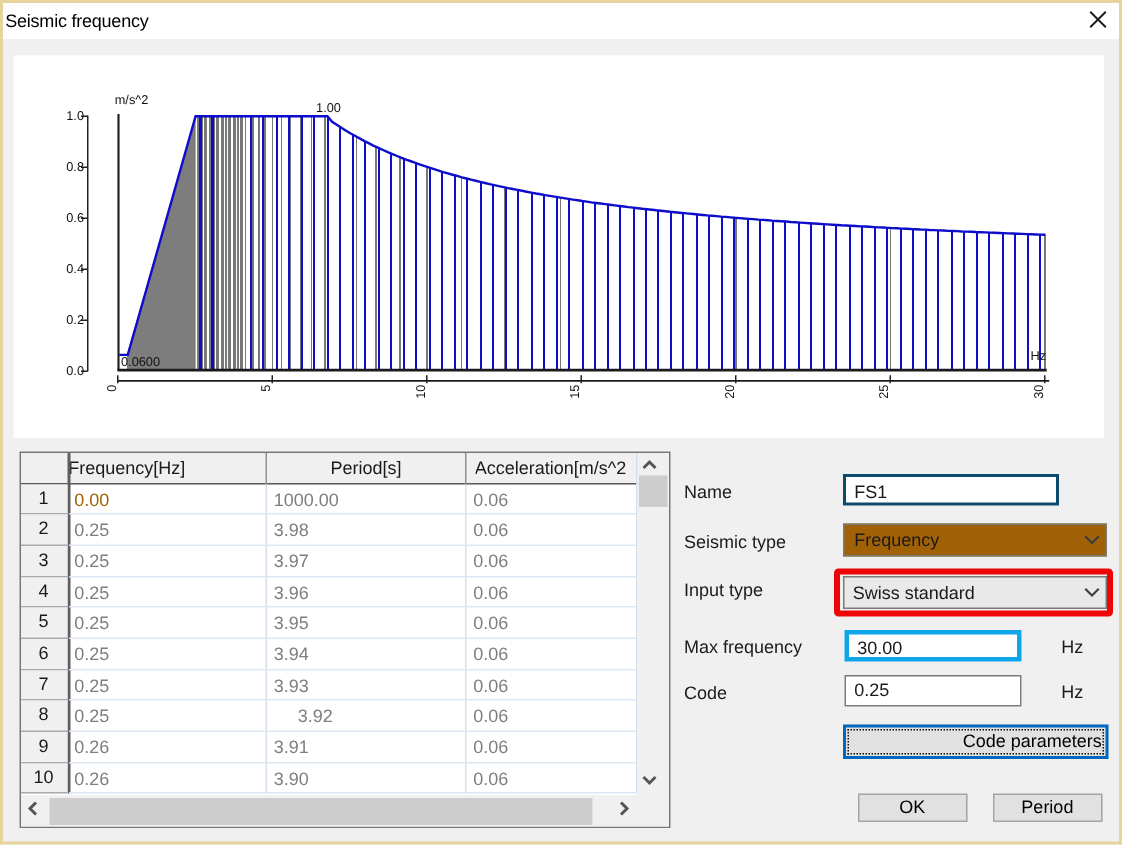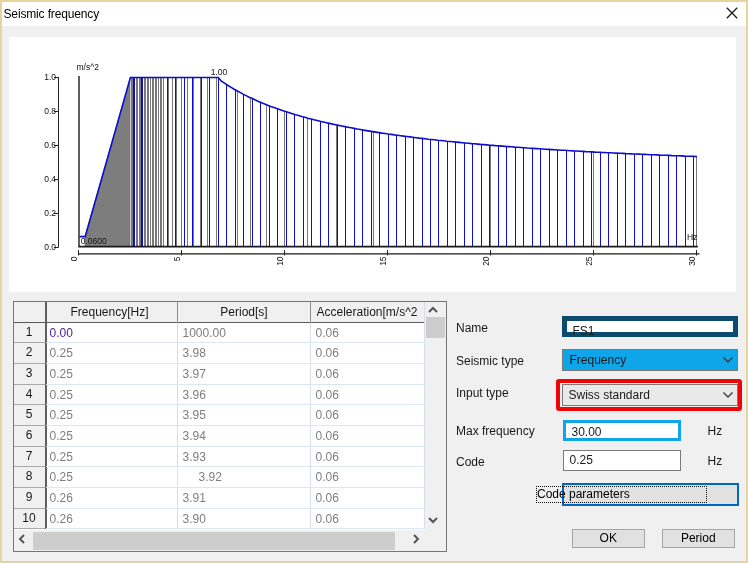--- a/index.html
+++ b/index.html
@@ -164,32 +164,32 @@
 <line x1="696.5" y1="249.6" x2="696.5" y2="255" stroke="#222" stroke-width="1"></line>
 <text x="695.3" y="255.9" font-size="8.5" fill="#111" text-anchor="end" transform="rotate(-90 695.3 255.9)">30</text>
 <text x="687" y="239.5" font-size="8.5" fill="#111">Hz</text>
 <text x="219" y="74" font-size="8.5" fill="#111" text-anchor="middle">1.00</text>
 <text x="80.7" y="243.5" font-size="8.5" fill="#111">0.0600</text>
 </svg>
 
 <div class="abs" style="left:12.5px;top:301px;width:434px;height:251px;background:#ffffff;border:1px solid #767676;box-sizing:border-box;"></div>
 
 <div class="abs" style="left:13.5px;top:302px;width:432px;height:20.8px;background:#f0f0f0;border-bottom:1px solid #5a5a5a;box-sizing:border-box;"></div>
-<div class="abs" style="left:45.5px;top:305px;width:128px;text-align:center;color:#1a1a1a;">Frequency[Hz]</div>
+<div class="abs" style="left:45.5px;top:305px;width:128px;color:#1a1a1a;">Frequency[Hz]</div>
 <div class="abs" style="left:178.5px;top:305px;width:131px;text-align:center;color:#1a1a1a;">Period[s]</div>
 <div class="abs" style="left:316.5px;top:305px;width:108px;overflow:hidden;white-space:nowrap;color:#1a1a1a;">Acceleration[m/s^2</div>
 
 <div class="abs" style="left:44.5px;top:302px;width:2px;height:227.3px;background:#5f5f5f;"></div>
 <div class="abs" style="left:177.3px;top:302px;width:1px;height:20.8px;background:#909090;"></div>
 <div class="abs" style="left:309.8px;top:302px;width:1px;height:20.8px;background:#909090;"></div>
 <div class="abs" style="left:177.3px;top:322.8px;width:1px;height:206.5px;background:#d3dfed;"></div>
 <div class="abs" style="left:309.8px;top:322.8px;width:1px;height:206.5px;background:#d3dfed;"></div>
 <div class="abs" style="left:423.5px;top:302px;width:1px;height:227.3px;background:#d3dfed;"></div>
 <div style="position:absolute;left:13.5px;top:322.8px;width:31px;height:20.65px;background:#f0f0f0;border-bottom:1px solid #a9a9a9;box-sizing:border-box;color:#1a1a1a;text-align:center;line-height:19.6px;">1</div>
-<div style="position:absolute;left:49.5px;top:322.8px;height:20.65px;line-height:20.65px;color:#4c1d95;">0.00</div>
+<div style="position:absolute;left:49.5px;top:322.8px;height:20.65px;line-height:20.65px;color:#a16207;">0.00</div>
 <div style="position:absolute;left:182.5px;top:322.8px;height:20.65px;line-height:20.65px;color:#7e7e7e;">1000.00</div>
 <div style="position:absolute;left:315.5px;top:322.8px;height:20.65px;line-height:20.65px;color:#7e7e7e;">0.06</div>
 <div style="position:absolute;left:45.5px;top:342.4px;width:379px;height:1px;background:#dbe7f3;"></div>
 <div style="position:absolute;left:13.5px;top:343.4px;width:31px;height:20.65px;background:#f0f0f0;border-bottom:1px solid #a9a9a9;box-sizing:border-box;color:#1a1a1a;text-align:center;line-height:19.6px;">2</div>
 <div style="position:absolute;left:49.5px;top:343.4px;height:20.65px;line-height:20.65px;color:#7e7e7e;">0.25</div>
 <div style="position:absolute;left:182.5px;top:343.4px;height:20.65px;line-height:20.65px;color:#7e7e7e;">3.98</div>
 <div style="position:absolute;left:315.5px;top:343.4px;height:20.65px;line-height:20.65px;color:#7e7e7e;">0.06</div>
 <div style="position:absolute;left:45.5px;top:363.1px;width:379px;height:1px;background:#dbe7f3;"></div>
 <div style="position:absolute;left:13.5px;top:364.1px;width:31px;height:20.65px;background:#f0f0f0;border-bottom:1px solid #a9a9a9;box-sizing:border-box;color:#1a1a1a;text-align:center;line-height:19.6px;">3</div>
 <div style="position:absolute;left:49.5px;top:364.1px;height:20.65px;line-height:20.65px;color:#7e7e7e;">0.25</div>
@@ -249,35 +249,35 @@
 <svg class="abs" style="left:411px;top:533px;" width="10" height="12" viewBox="0 0 10 12">
     <path d="M3 2 L7 6 L3 10" stroke="#555" stroke-width="2" fill="none"></path>
   </svg>
 
 <div class="abs" style="left:456px;top:320.5px;color:#1a1a1a;">Name</div>
 <div class="abs" style="left:456px;top:353.5px;color:#1a1a1a;">Seismic type</div>
 <div class="abs" style="left:456px;top:386px;color:#1a1a1a;">Input type</div>
 <div class="abs" style="left:456px;top:424px;color:#1a1a1a;">Max frequency</div>
 <div class="abs" style="left:456px;top:454.5px;color:#1a1a1a;">Code</div>
 
-<div class="abs" style="left:561.5px;top:315.5px;width:176px;height:21.5px;background:#fff;border:5px solid #0c4a6e;box-sizing:border-box;line-height:20px;padding-left:6px;color:#1a1a1a;">FS1</div>
-
-<div class="abs" style="left:561.5px;top:348.5px;width:176px;height:22px;background:#0ea5e9;border:1px solid #7a7a7a;box-sizing:border-box;line-height:20.5px;padding-left:7px;color:#1a1a1a;">Frequency</div>
+<div class="abs" style="left:561.5px;top:315.5px;width:144px;height:21.5px;background:#fff;border:2px solid #0c4a6e;box-sizing:border-box;line-height:20px;padding-left:6px;color:#1a1a1a;">FS1</div>
+
+<div class="abs" style="left:561.5px;top:348.5px;width:176px;height:22px;background:#a16207;border:1px solid #7a7a7a;box-sizing:border-box;line-height:20.5px;padding-left:7px;color:#1a1a1a;">Frequency</div>
 <svg class="abs" style="left:722px;top:356px;" width="12" height="8" viewBox="0 0 12 8">
     <path d="M1.5 1.5 L6 6 L10.5 1.5" stroke="#3c3c3c" stroke-width="1.4" fill="none"></path>
   </svg>
 
 <div class="abs" style="left:556.3px;top:378.6px;width:185.5px;height:32px;border:4px solid #ee0606;border-radius:3px;box-sizing:border-box;"></div>
 <div class="abs" style="left:561.5px;top:383.5px;width:176px;height:22px;background:#e9e9e9;border:1px solid #7a7a7a;box-sizing:border-box;line-height:20.5px;padding-left:6px;color:#1a1a1a;">Swiss standard</div>
 <svg class="abs" style="left:722px;top:390.5px;" width="12" height="8" viewBox="0 0 12 8">
     <path d="M1.5 1.5 L6 6 L10.5 1.5" stroke="#3c3c3c" stroke-width="1.4" fill="none"></path>
   </svg>
 
 <div class="abs" style="left:562.5px;top:420px;width:118px;height:21px;background:#fff;border:3px solid #0ea5e9;box-sizing:border-box;line-height:19.5px;padding-left:6px;color:#1a1a1a;">30.00</div>
 <div class="abs" style="left:707.5px;top:424px;color:#1a1a1a;">Hz</div>
 <div class="abs" style="left:562.5px;top:450px;width:118px;height:21px;background:#fff;border:1px solid #7a7a7a;box-sizing:border-box;line-height:19.5px;padding-left:6px;color:#1a1a1a;">0.25</div>
 <div class="abs" style="left:707.5px;top:454px;color:#1a1a1a;">Hz</div>
 
 <div class="abs" style="left:562px;top:483px;width:176.5px;height:23px;background:#e1e1e1;border:2px solid #0069bf;box-sizing:border-box;"></div>
-<div class="abs" style="left:536px;top:486px;width:170.5px;height:17px;border:1px dotted #111;box-sizing:border-box;text-align:left;line-height:15.5px;color:#000;">Code parameters</div>
+<div class="abs" style="left:565px;top:486px;width:170.5px;height:17px;border:1px dotted #111;box-sizing:border-box;text-align:right;line-height:15.5px;color:#000;">Code parameters</div>
 
 <div class="abs" style="left:571.5px;top:529px;width:73.5px;height:19px;background:#e1e1e1;border:1px solid #a5a5a5;box-sizing:border-box;text-align:center;line-height:17px;color:#000;">OK</div>
 <div class="abs" style="left:661.5px;top:529px;width:73.5px;height:19px;background:#e1e1e1;border:1px solid #a5a5a5;box-sizing:border-box;text-align:center;line-height:17px;color:#000;">Period</div>
 
 </body></html>

